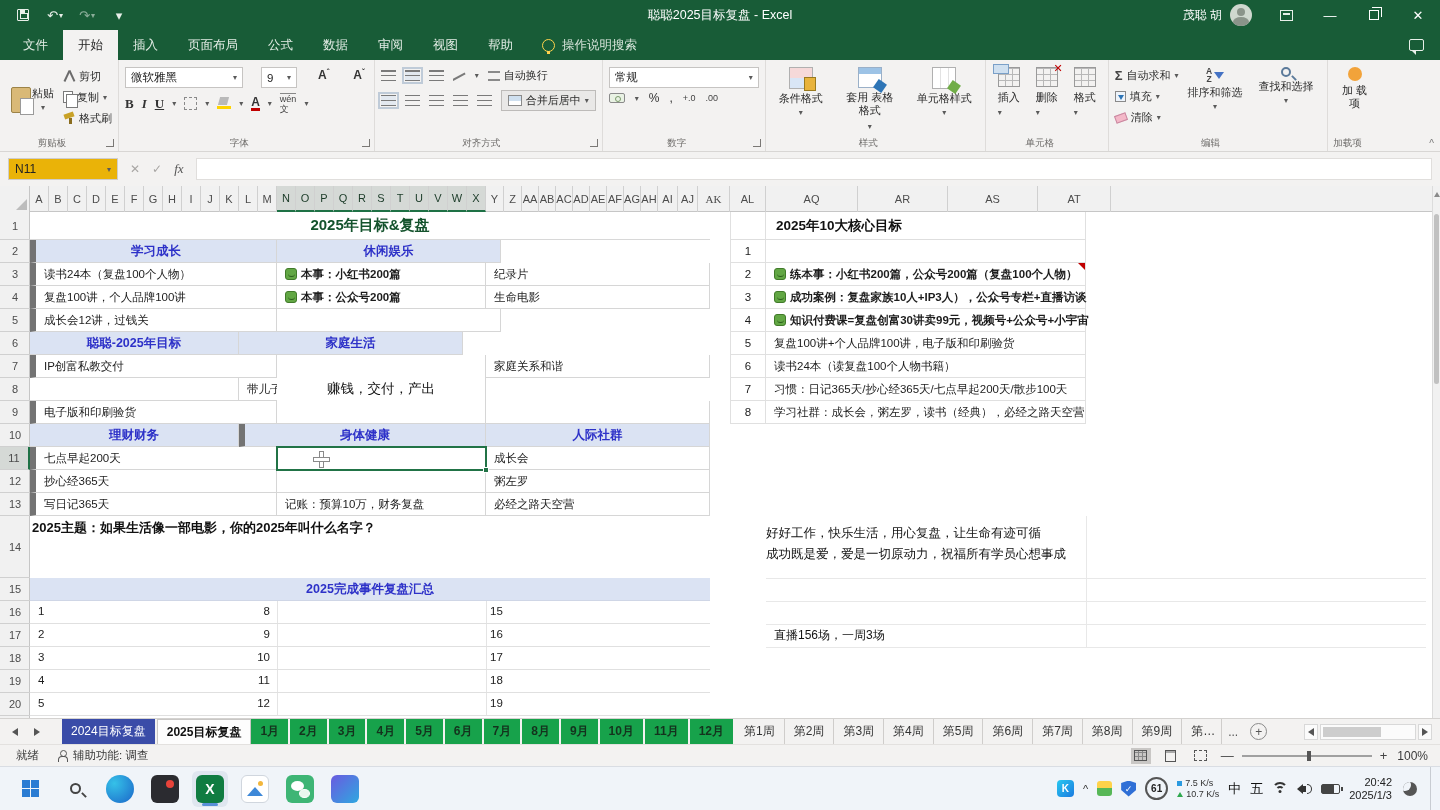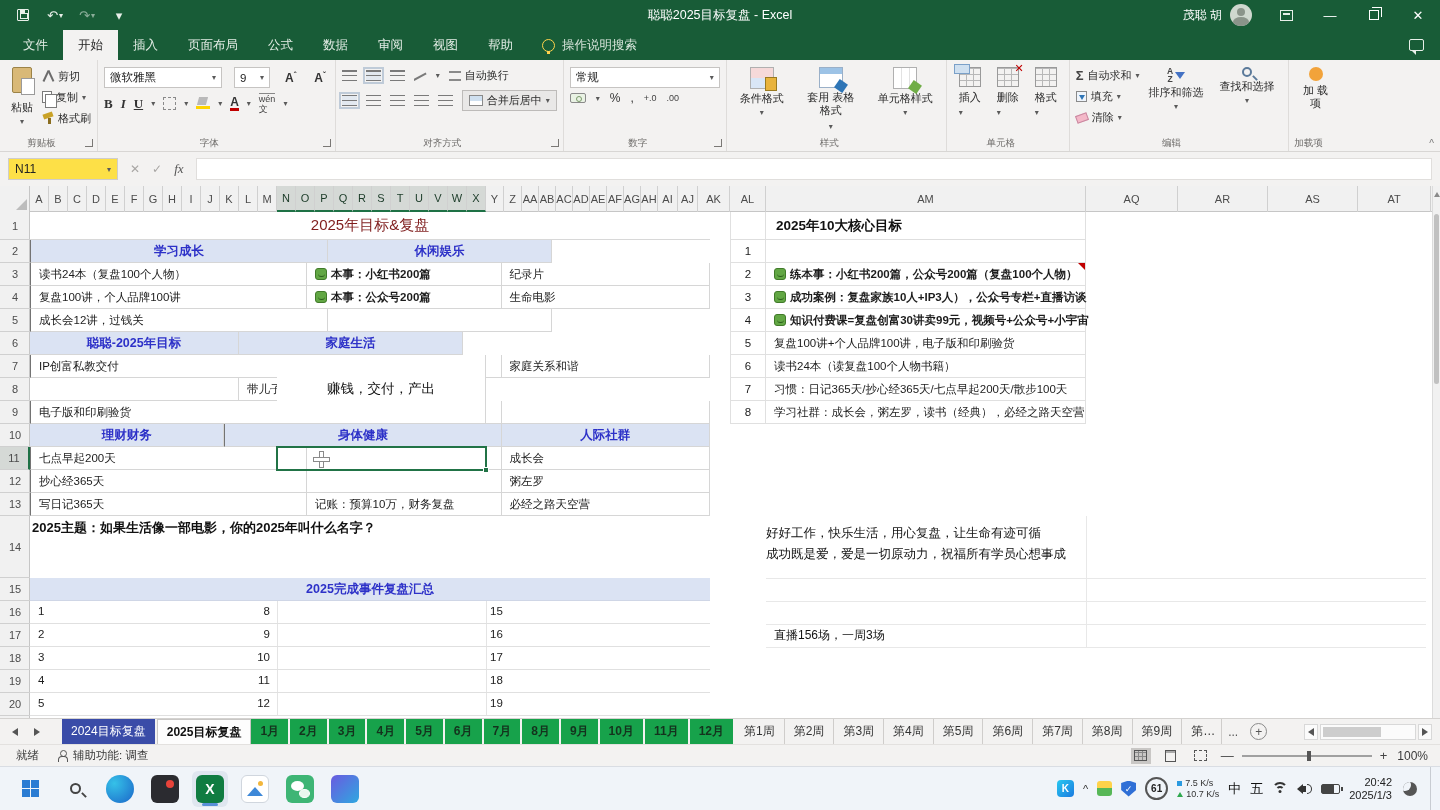--- a/index.html
+++ b/index.html
@@ -37,37 +37,37 @@
   .mb-right{margin-left:auto;display:flex;align-items:center;padding-right:16px}
   .ic-comment{width:15px;height:12px;border:1.5px solid #e8efe9;border-radius:2px;position:relative}
   .ic-comment::after{content:'';position:absolute;left:2px;bottom:-5px;border-left:4px solid transparent;border-top:4px solid #e8efe9}
 
   
   .ribbon{position:absolute;left:0;top:60px;width:1440px;height:92px;background:#f3f2f1;border-bottom:1px solid #d8d6d4;display:flex}
   .rgroup{position:relative;height:100%;border-right:1px solid #dedcda;padding:5px 6px 16px 6px}
   .glabel{position:absolute;bottom:1px;left:0;right:14px;text-align:center;font-size:9.5px;color:#6e6c6a;pointer-events:none}
   .launcher{position:absolute;right:4px;bottom:4px;width:8px;height:8px;border-right:1.5px solid #7a7875;border-bottom:1.5px solid #7a7875}
   .rbody{display:flex;height:100%;gap:4px}
-  .bigbtn{display:flex;flex-direction:column;align-items:center;justify-content:flex-start;gap:8px;padding:2px 5px;font-size:11px;color:#2b2b2b;text-align:center;line-height:13px}
+  .bigbtn{display:flex;flex-direction:row;align-items:center;justify-content:flex-start;gap:1px;padding:2px 5px;font-size:11px;color:#2b2b2b;text-align:center;line-height:13px}
   .dd{font-size:8px;color:#5a5a5a}
   .smallcol{display:flex;flex-direction:column;justify-content:flex-start;gap:3px;padding-top:2px}
   .smallbtn{display:flex;align-items:center;gap:4px;font-size:11px;color:#2b2b2b;height:18px}
   .ic{display:inline-block}
   .ic-paste{width:20px;height:26px;background:#d9b977;border:1px solid #9c8347;border-radius:2px;position:relative}
   .ic-paste::after{content:'';position:absolute;right:-4px;bottom:-3px;width:12px;height:15px;background:#fff;border:1px solid #9a9a9a}
   .ic-cut{width:12px;height:12px;position:relative}
   .ic-cut::before,.ic-cut::after{content:'';position:absolute;top:0;width:1.5px;height:12px;background:#6b6b6b}
   .ic-cut::before{left:3px;transform:rotate(25deg)}
   .ic-cut::after{right:3px;transform:rotate(-25deg)}
   .ic-copy{width:10px;height:12px;border:1px solid #7a7a7a;background:#fff;position:relative}
   .ic-copy::after{content:'';position:absolute;left:2px;top:2px;width:10px;height:12px;border:1px solid #7a7a7a;background:#fff}
   .ic-brush{width:12px;height:12px;position:relative}
   .ic-brush::before{content:'';position:absolute;left:1px;top:1px;width:10px;height:5px;background:#c9a227;transform:rotate(-20deg)}
   .ic-brush::after{content:'';position:absolute;left:6px;top:6px;width:3px;height:6px;background:#8a6d1f}
-  .fontrow{display:flex;align-items:center;gap:12px}
+  .fontrow{display:flex;align-items:flex-start;gap:18px}
   .fontcol{display:flex;flex-direction:column;gap:5px;padding-top:2px}
   .selbox{background:#fff;border:1px solid #c6c4c2;height:21px;display:flex;align-items:center;padding:0 5px;font-size:11.5px;color:#222;justify-content:space-between}
   .f-family{width:118px}
   .f-size{width:36px}
   .abtn{font-size:12px;font-weight:bold;color:#333;padding:0 3px}
   .abtn sup{font-size:8px}
   .fmtrow{display:flex;align-items:center;gap:8px;font-size:13px;color:#333}
   .fmtrow b{font-family:"Liberation Serif",serif}
   .fmtrow .u{text-decoration:underline}
   .ic-border{width:13px;height:13px;border:1px dashed #8a8a8a;position:relative}
@@ -112,44 +112,44 @@
   .ic-az{font-size:8.5px;line-height:8px;color:#444;font-weight:bold;text-align:center}
   .ic-funnel{width:0;height:0;border-left:5px solid transparent;border-right:5px solid transparent;border-top:7px solid #4472c4}
   .ic-mag{width:10px;height:10px;border:2px solid #5b7a9a;border-radius:50%;position:relative}
   .ic-mag::after{content:'';position:absolute;left:8px;top:8px;width:6px;height:2px;background:#5b7a9a;transform:rotate(45deg)}
   .bigpair{display:flex;align-items:flex-start;gap:2px}
   .ic-addin{width:14px;height:14px;border-radius:50%;background:#f2a33a}
   .ribbon-collapse{position:absolute;right:6px;bottom:2px;font-size:10px;color:#777}
 
   
   .formulabar{position:absolute;left:0;top:152px;width:1440px;height:34px;background:#f3f2f1;display:flex;align-items:center;padding:0 8px;gap:6px}
-  .namebox{width:110px;height:22px;background:#fde047;border:1px solid #cfcdcb;display:flex;align-items:center;justify-content:space-between;padding:0 6px;font-size:12px}
+  .namebox{width:110px;height:22px;background:#eab308;border:1px solid #cfcdcb;display:flex;align-items:center;justify-content:space-between;padding:0 6px;font-size:12px}
   .fbtns{display:flex;align-items:center;gap:12px;color:#a8a6a4;font-size:12px;padding:0 6px}
   .fx{color:#555;font-style:italic;font-family:"Liberation Serif",serif;font-size:13px}
   .finput{flex:1;height:22px;background:#fff;border:1px solid #e0dedc}
 
   
   .sheet{position:absolute;left:0;top:186px;width:1440px;height:532px;background:#fff;overflow:hidden}
   .colheaders{position:absolute;left:0;top:0;width:1432px;height:26px;display:flex;background:#f1f1f1;border-bottom:1px solid #c6c6c6}
   .corner{width:30px;height:26px;border-right:1px solid #c6c6c6;position:relative;background:#f1f1f1}
   .corner::after{content:'';position:absolute;right:2px;bottom:2px;border-left:11px solid transparent;border-bottom:11px solid #bdbdbd}
   .ch{height:26px;border-right:1px solid #d0d0d0;display:flex;align-items:center;justify-content:center;font-size:11px;color:#4c4c4c;overflow:hidden;flex:none}
   .ch.sel{background:#d5d9d6;border-bottom:2px solid #1e7145;color:#1b3b28}
   .gutter{position:absolute;left:0;top:26px;width:30px;height:506px;background:#f1f1f1;border-right:1px solid #c6c6c6}
   .rn{width:30px;display:flex;align-items:center;justify-content:center;font-size:11px;color:#4c4c4c;border-bottom:1px solid #d0d0d0;height:23px}
   .rn.h28{height:28px}.rn.h62{height:62px}
   .rn.sel{background:#d5d9d6;border-right:2px solid #1e7145}
 
   
   .ltable{position:absolute;left:30px;top:26px;width:680px;height:504px}
-  .lt-title{height:28px;display:flex;align-items:center;justify-content:center;font-size:15px;font-weight:normal;color:#7f1d1d;border-bottom:1px solid #d8d8d8}
+  .lt-title{height:28px;display:flex;align-items:center;justify-content:center;font-size:15px;font-weight:bold;color:#14532d;border-bottom:1px solid #d8d8d8}
   .lt-rows{position:absolute;left:0;top:28px;width:680px}
   .lt-row{display:flex;height:23px}
   .lc{border-right:1px solid #d6d6d6;border-bottom:1px solid #d6d6d6;display:flex;align-items:center;padding:0 0 0 8px;font-size:11.5px;color:#1c1c1c;overflow:hidden;white-space:nowrap}
-  .lc.c1{width:298px;border-left:1px solid #737373}
+  .lc.c1{width:247px;border-left:6px solid #737373}
   .lc.c2{width:209px}
   .lc.c3{width:224px}
   .lt-row.head .lc{background:#dbe3f3;color:#2d31c8;font-weight:bold;font-size:12.5px;justify-content:center;padding-left:0}
   .lt-row.bold2 .lc.c2{font-weight:bold}
   .gicon{display:none;width:12px;height:12px;border-radius:3px;background:#62a744;border:1px solid #417a2a;margin-right:4px;flex:none;position:relative}
   .gicon::after{content:'';position:absolute;left:2px;top:3px;width:7px;height:4px;border-bottom:1.5px solid #2c5d1c;border-radius:0 0 4px 4px}
   .lt-row.icon .gicon{display:inline-block}
   .merged-goal{position:absolute;left:247px;top:143px;width:209px;height:69px;background:#fff;border-right:1px solid #d6d6d6;border-bottom:1px solid #d6d6d6;display:flex;align-items:center;justify-content:center;font-size:13.5px;color:#111}
   .theme-row{position:absolute;left:0;top:304px;width:680px;height:62px;font-size:13px;font-weight:bold;color:#111;padding:3px 0 0 2px}
   .summary-band{position:absolute;left:0;top:366px;width:680px;height:23px;background:#dbe3f3;color:#2d31c8;font-weight:bold;font-size:12.5px;display:flex;align-items:center;justify-content:center;border-bottom:1px solid #cfd6e6}
@@ -567,23 +567,22 @@
         <div class="ch" style="width: 17px;">AA</div>
         <div class="ch" style="width: 17px;">AB</div>
         <div class="ch" style="width: 17px;">AC</div>
         <div class="ch" style="width: 17px;">AD</div>
         <div class="ch" style="width: 17px;">AE</div>
         <div class="ch" style="width: 17px;">AF</div>
         <div class="ch" style="width: 17px;">AG</div>
         <div class="ch" style="width: 17px;">AH</div>
         <div class="ch" style="width: 20px;">AI</div>
         <div class="ch" style="width: 20px;">AJ</div>
-        <div class="ch" style="width: 32px;">AK</div>
+        <div class="ch" style="width: 32px; font-family: Liberation Serif, serif;">AK</div>
         <div class="ch" style="width: 36px;">AL</div>
-        <div class="ch" style="width: 320px;">AM</div>
         <div class="ch" style="width: 92px;">AQ</div>
         <div class="ch" style="width: 90px;">AR</div>
         <div class="ch" style="width: 90px;">AS</div>
         <div class="ch" style="width: 73px;">AT</div>
       </div>
   </div>
 
   <div class="gutter">
     <div>
 

